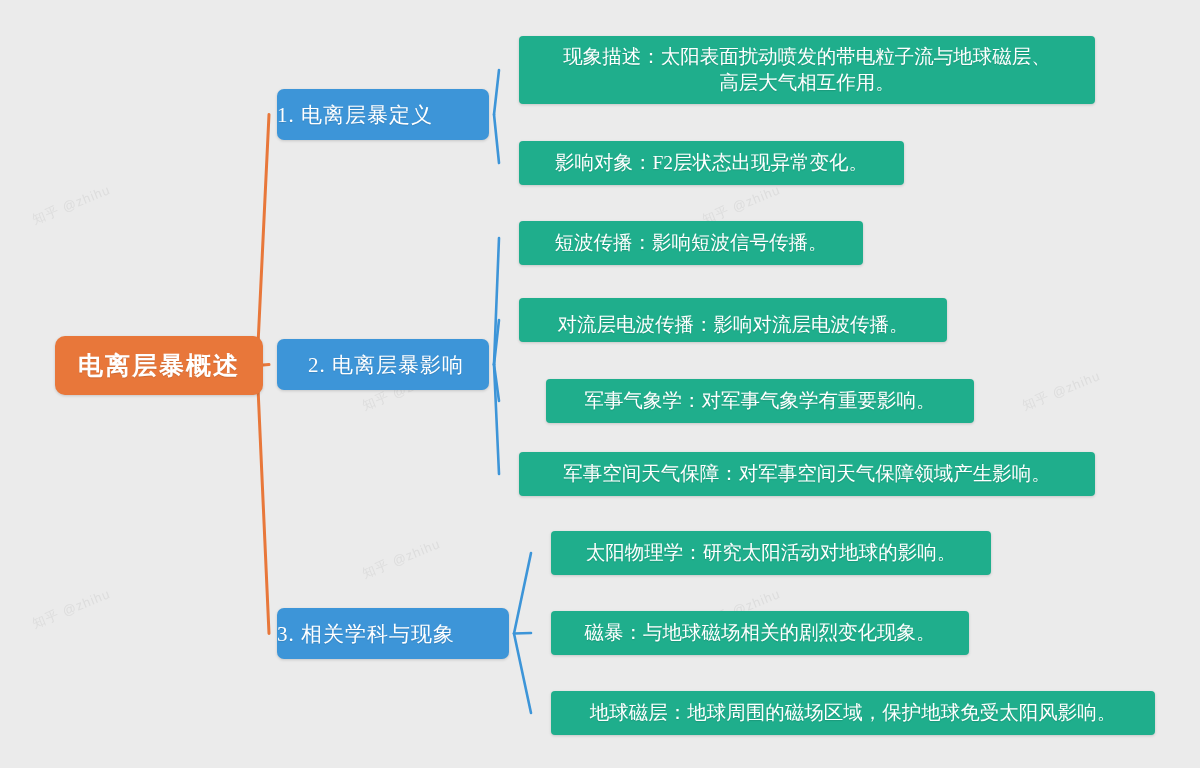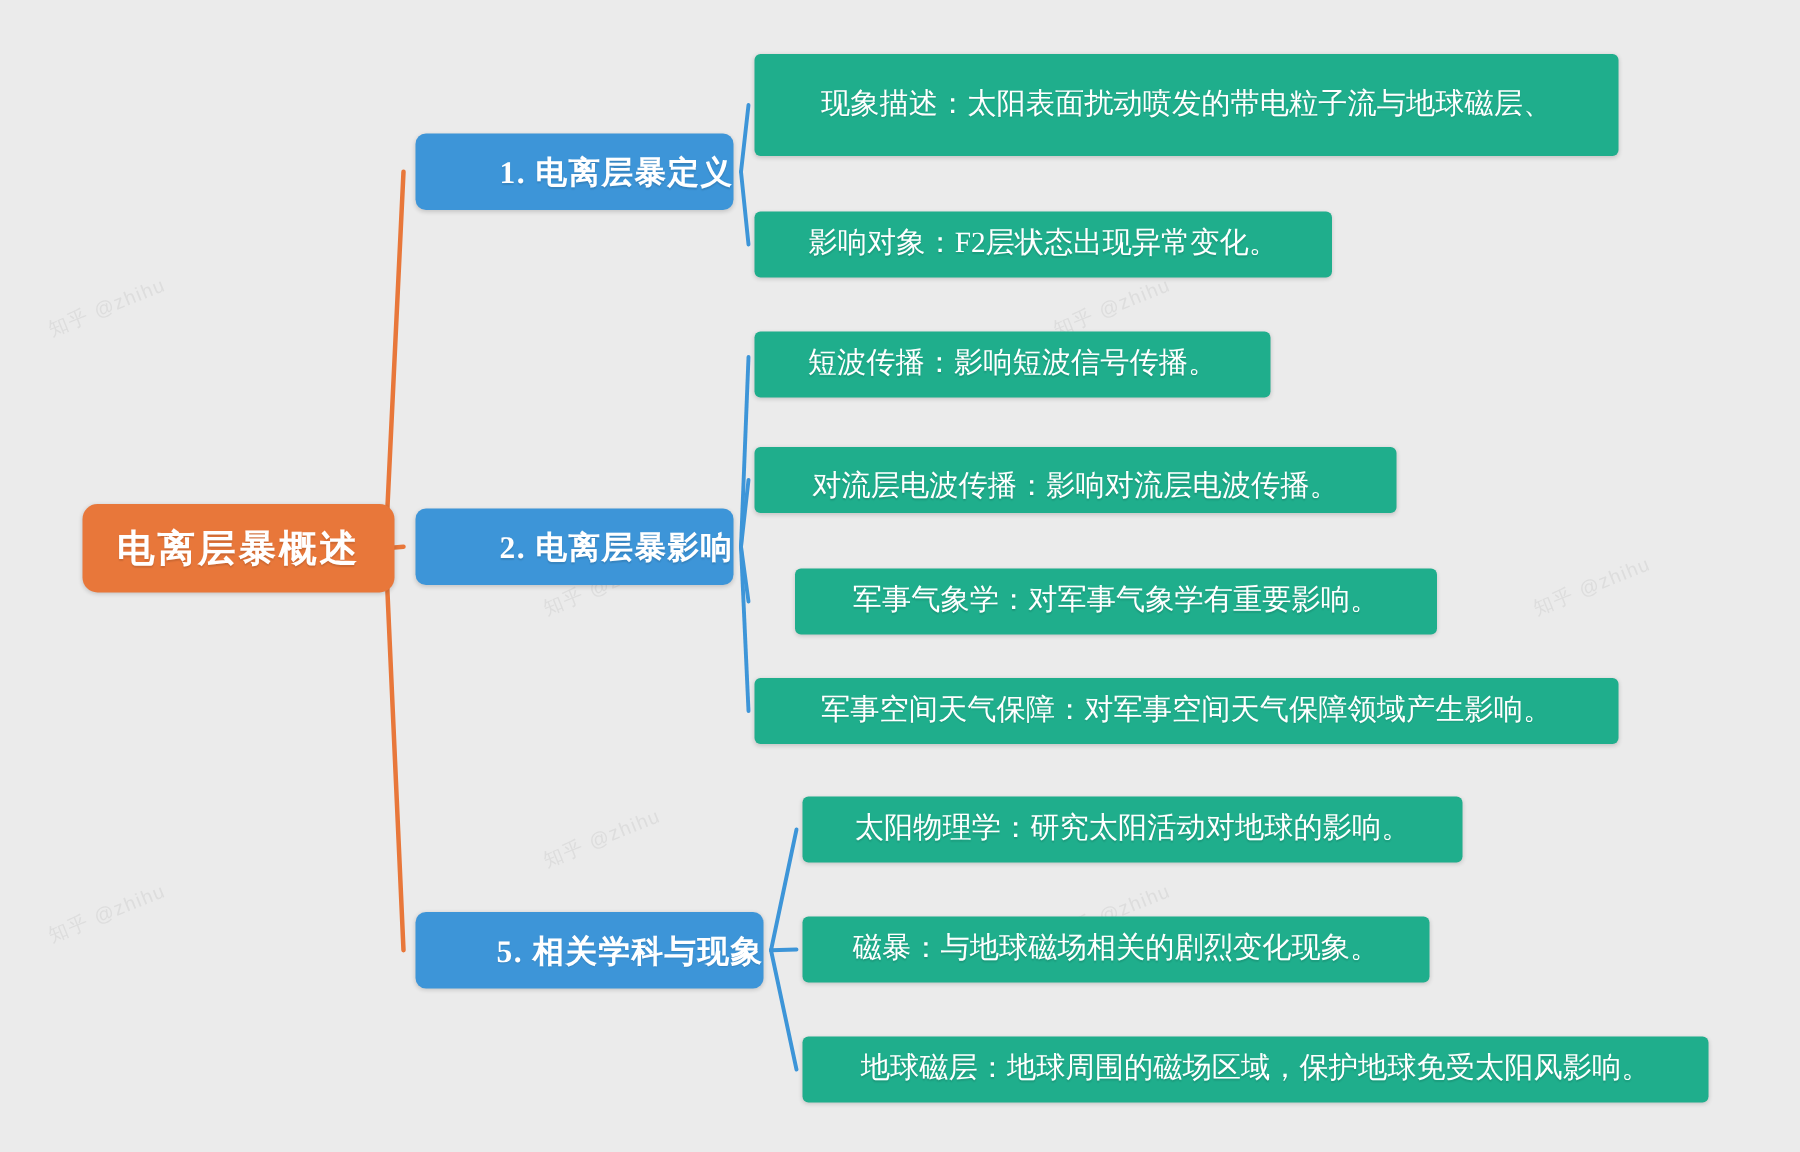--- a/index.html
+++ b/index.html
@@ -48,33 +48,34 @@
     background: #e8773a;
     border-radius: 10px;
     justify-content: center;
     font-weight: bold;
     font-size: 25px;
     letter-spacing: 2px;
   }
   .node-branch {
     background: #3d95d8;
     border-radius: 7px;
-    justify-content: flex-end;
-    font-weight: bold;
+    justify-content: flex-start;
+    font-weight: normal;
     font-size: 21px;
     letter-spacing: 1px;
   }
   .node-leaf {
     background: #1fae8c;
     border-radius: 4px;
     justify-content: center;
     font-size: 19.5px;
     line-height: 1.32;
     text-align: center;
     padding: 4px 14px;
+    margin-left: 16px;
   }
   .node-leaf.multiline {
     flex-direction: column;
   }
   .leaf-line {
     display: block;
     white-space: nowrap;
   }
 </style>
 </head>
@@ -110,41 +111,42 @@
   <div class="node node-root" id="root-node" style="left: 55px; top: 336px; width: 208px; height: 59px; background: rgb(232, 119, 58);">
     <span>电离层暴概述</span>
   </div>
 
   <div id="branch-layer">
       <div class="node node-branch" style="left: 277px; top: 89px; width: 212px; height: 51px; background: rgb(61, 149, 216);">
         <span>1. 电离层暴定义</span>
       </div>
       <div class="node node-leaf multiline" style="left: 503px; top: 36px; width: 576px; height: 68px; background: rgb(31, 174, 140);">
         <span class="leaf-line">现象描述：太阳表面扰动喷发的带电粒子流与地球磁层、</span>
+        <span class="leaf-line">高层大气相互作用。</span>
       </div>
       <div class="node node-leaf" style="left: 503px; top: 141px; width: 385px; height: 44px; background: rgb(31, 174, 140);">
         <span class="leaf-line">影响对象：F2层状态出现异常变化。</span>
       </div>
       <div class="node node-branch" style="left: 277px; top: 339px; width: 212px; height: 51px; background: rgb(61, 149, 216); padding-left: 31px;">
         <span>2. 电离层暴影响</span>
       </div>
       <div class="node node-leaf" style="left: 503px; top: 221px; width: 344px; height: 44px; background: rgb(31, 174, 140);">
         <span class="leaf-line">短波传播：影响短波信号传播。</span>
       </div>
       <div class="node node-leaf" style="left: 503px; top: 298px; width: 428px; height: 44px; background: rgb(31, 174, 140); align-items: flex-end;">
         <span class="leaf-line">对流层电波传播：影响对流层电波传播。</span>
       </div>
       <div class="node node-leaf" style="left: 530px; top: 379px; width: 428px; height: 44px; background: rgb(31, 174, 140);">
         <span class="leaf-line">军事气象学：对军事气象学有重要影响。</span>
       </div>
       <div class="node node-leaf" style="left: 503px; top: 452px; width: 576px; height: 44px; background: rgb(31, 174, 140);">
         <span class="leaf-line">军事空间天气保障：对军事空间天气保障领域产生影响。</span>
       </div>
       <div class="node node-branch" style="left: 277px; top: 608px; width: 232px; height: 51px; background: rgb(61, 149, 216);">
-        <span>5. 相关学科与现象</span>
+        <span>3. 相关学科与现象</span>
       </div>
       <div class="node node-leaf" style="left: 535px; top: 531px; width: 440px; height: 44px; background: rgb(31, 174, 140);">
         <span class="leaf-line">太阳物理学：研究太阳活动对地球的影响。</span>
       </div>
       <div class="node node-leaf" style="left: 535px; top: 611px; width: 418px; height: 44px; background: rgb(31, 174, 140);">
         <span class="leaf-line">磁暴：与地球磁场相关的剧烈变化现象。</span>
       </div>
       <div class="node node-leaf" style="left: 535px; top: 691px; width: 604px; height: 44px; background: rgb(31, 174, 140);">
         <span class="leaf-line">地球磁层：地球周围的磁场区域，保护地球免受太阳风影响。</span>
       </div>

